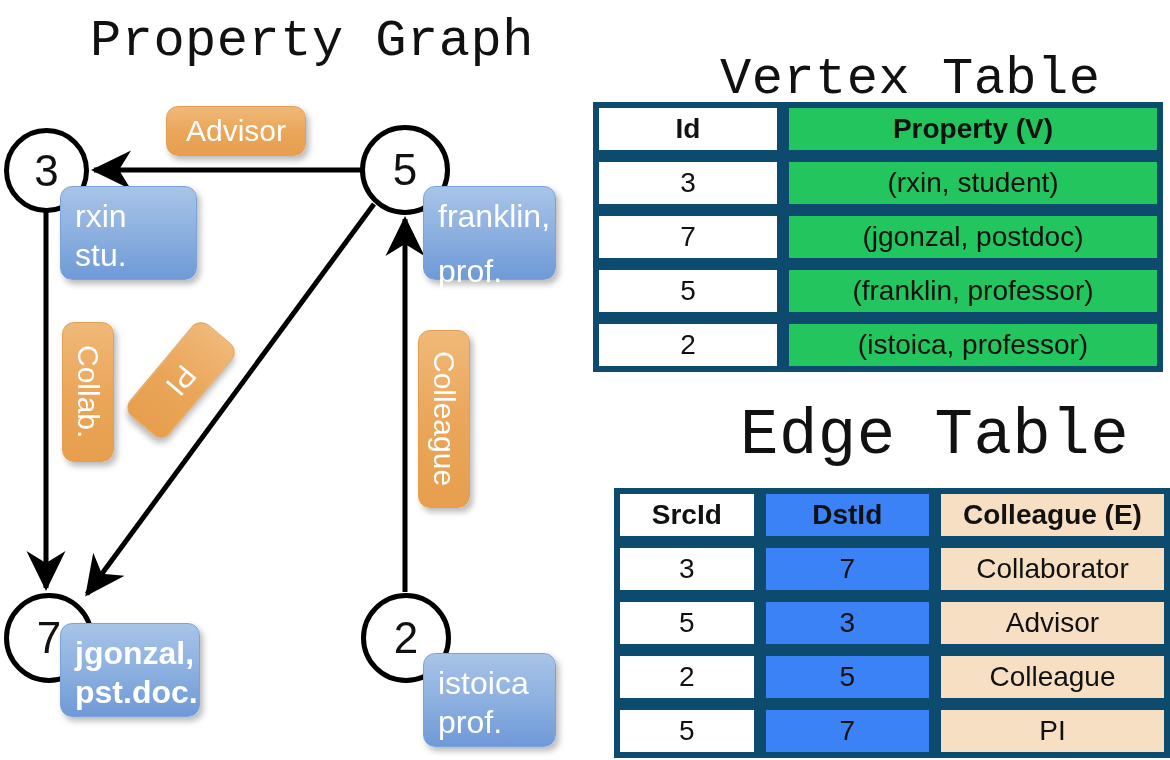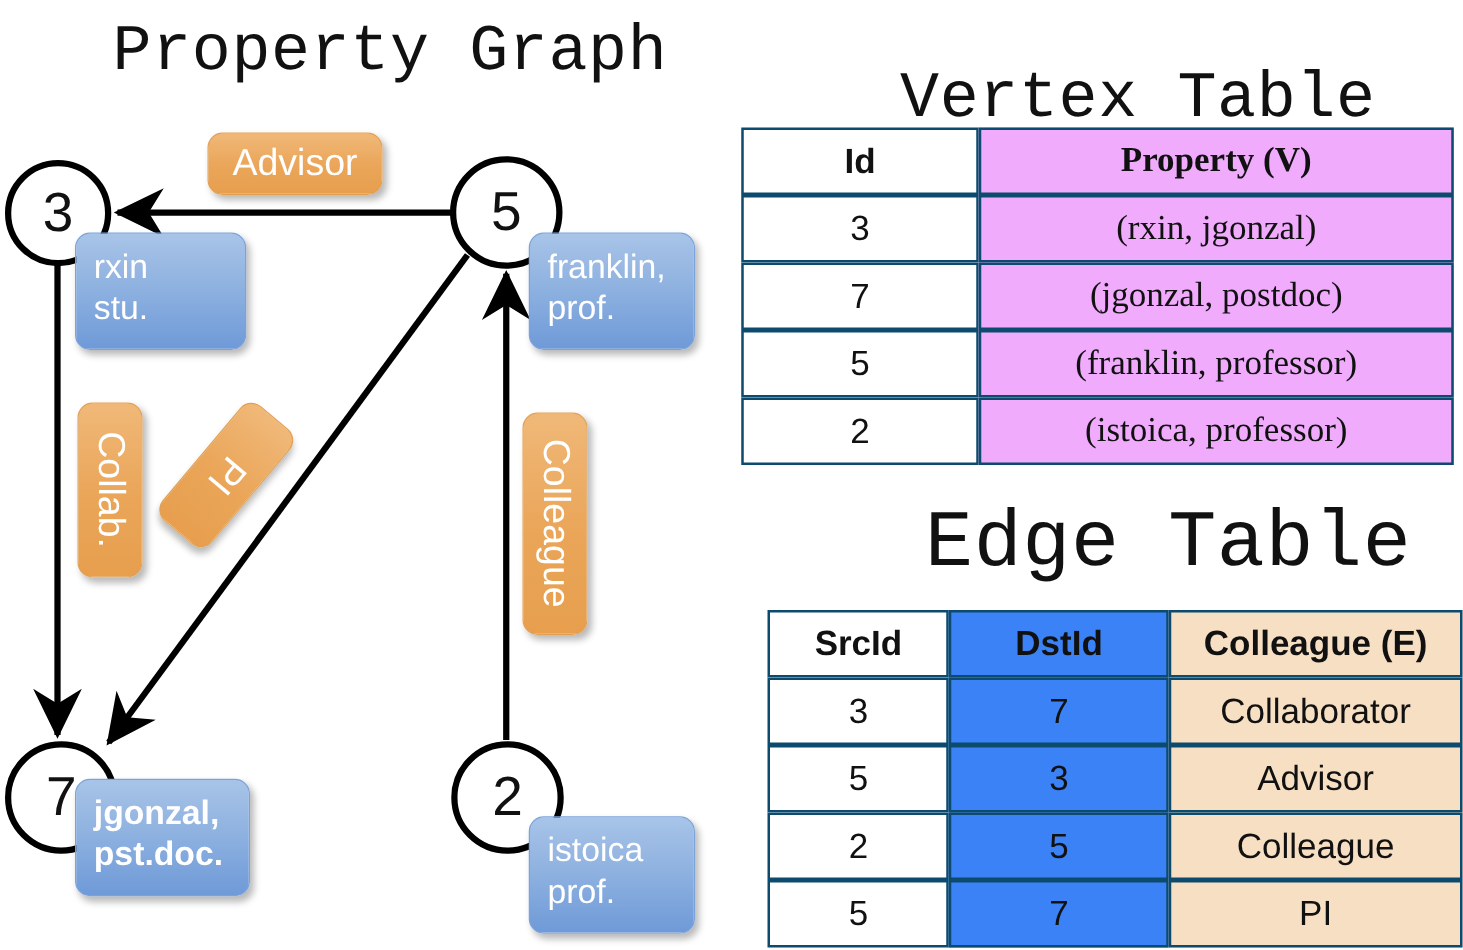--- a/index.html
+++ b/index.html
@@ -25,35 +25,35 @@
   
   .rbox{position:absolute;border-radius:12px;box-sizing:border-box;
         display:flex;align-items:center;justify-content:center;
         color:#ffffff;box-shadow:3px 4px 6px rgba(0,0,0,.28);z-index:4;}
   .rbox.blue{background:linear-gradient(180deg,#a8c4e8 0%,#8fb2e0 45%,#6f9ad8 100%);
              border:1px solid #7ba3da;}
   .rbox.orange{background:linear-gradient(180deg,#efb365 0%,#e8a košt 0%,#eaa557 55%,#e9a24f 100%);
                border:1px solid #e2a055;}
   .rbox.orange{background:linear-gradient(180deg,#f0b878 0%,#eaa558 55%,#e79f4e 100%);}
 
-  .vbox-text{display:block;line-height:1.22;font-size:27px;padding:0 0 0 0;}
+  .vbox-text{display:block;line-height:1.22;font-size:32px;padding:0 0 0 0;}
   .vbox{align-items:flex-start;justify-content:flex-start;padding:10px 14px;flex-direction:column;}
 
   .lbl-h{font-size:30px;}
   .lbl-v{writing-mode:vertical-rl;text-orientation:mixed;font-size:30px;line-height:1;}
 
   
   table.grid{position:absolute;border-collapse:separate;border-spacing:0;
              font-size:28px;color:#111;}
-  table.grid td,table.grid th{border:2px solid #0c4a6e;text-align:center;
+  table.grid td,table.grid th{border:6px solid #0c4a6e;text-align:center;
              font-weight:400;padding:0;height:54px;box-sizing:border-box;}
   table.grid th{font-weight:700;}
   #vertex-table{left:593px;top:102px;}
   #vertex-table .c-id{width:190px;background:#ffffff;}
-  #vertex-table .c-prop{width:380px;background:#f0abfc;font-family:Liberation Serif, serif;}
+  #vertex-table .c-prop{width:380px;background:#22c55e;}
   #edge-table{left:593px;top:488px;padding-left:21px;}
   #edge-table .c-src{width:150px;background:#ffffff;}
   #edge-table .c-dst{width:182px;background:#3b82f6;}
   #edge-table .c-prop{width:240px;background:#f7dfc4;}
 </style>
 </head>
 <body>
 
 <div class="title" id="title-property-graph">Property Graph</div>
 <div class="title" id="title-vertex-table">Vertex Table</div>
@@ -87,21 +87,21 @@
     <span>7</span>
   </div>
   <div class="vertex" style="left:361px;top:593px;width:90px;height:90px;">
     <span>2</span>
   </div>
 
   <div class="rbox blue vbox" style="left:60px;top:186px;width:137px;height:94px;">
     <span class="vbox-text">rxin</span>
     <span class="vbox-text">stu.</span>
   </div>
-  <div class="rbox blue vbox" style="left:423px;top:186px;width:133px;height:94px;">
+  <div class="rbox blue vbox" style="left:423px;top:186px;width:133px;height:94px;gap:16px;">
     <span class="vbox-text">franklin,</span>
     <span class="vbox-text">prof.</span>
   </div>
   <div class="rbox blue vbox" style="left:60px;top:623px;width:140px;height:94px;font-weight:bold;">
     <span class="vbox-text">jgonzal,</span>
     <span class="vbox-text">pst.doc.</span>
   </div>
   <div class="rbox blue vbox" style="left:423px;top:653px;width:133px;height:94px;">
     <span class="vbox-text">istoica</span>
     <span class="vbox-text">prof.</span>
@@ -127,21 +127,21 @@
 <table class="grid" id="vertex-table">
   <thead>
     <tr>
       <th class="c-id">Id</th>
       <th class="c-prop">Property (V)</th>
     </tr>
   </thead>
   <tbody>
     <tr>
       <td class="c-id">3</td>
-      <td class="c-prop">(rxin, jgonzal)</td>
+      <td class="c-prop">(rxin, student)</td>
     </tr>
     <tr>
       <td class="c-id">7</td>
       <td class="c-prop">(jgonzal, postdoc)</td>
     </tr>
     <tr>
       <td class="c-id">5</td>
       <td class="c-prop">(franklin, professor)</td>
     </tr>
     <tr>

